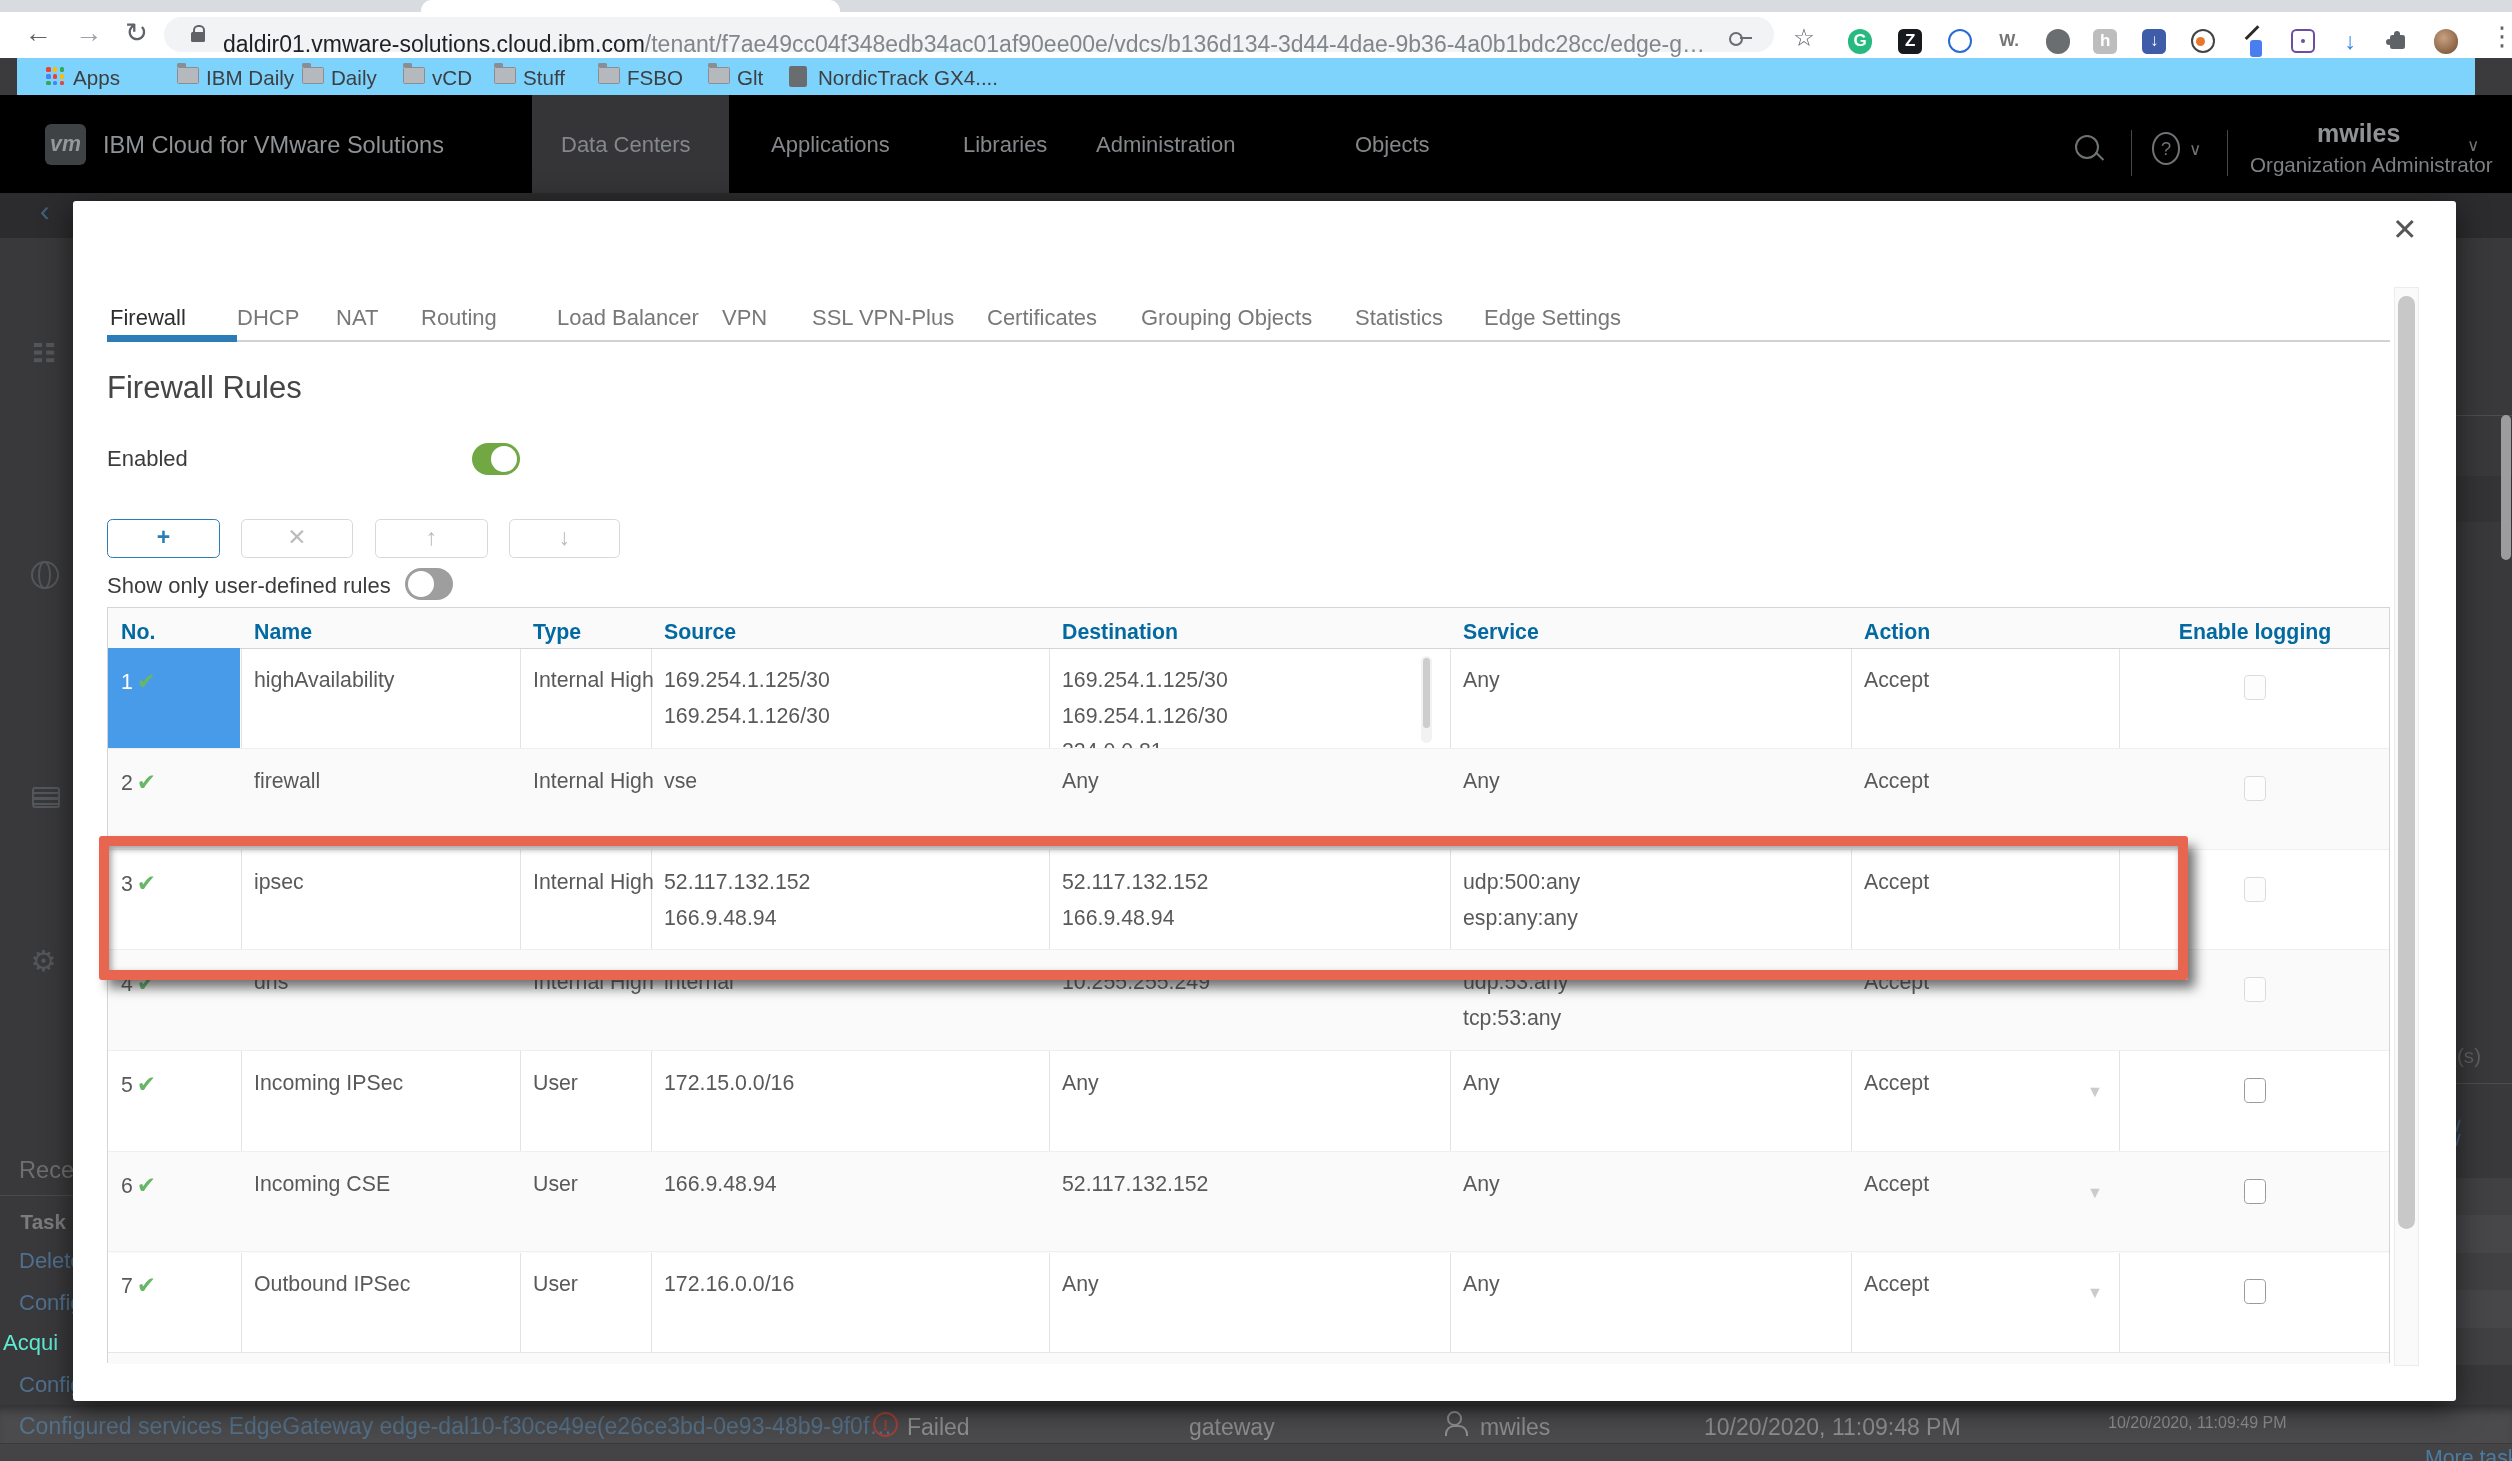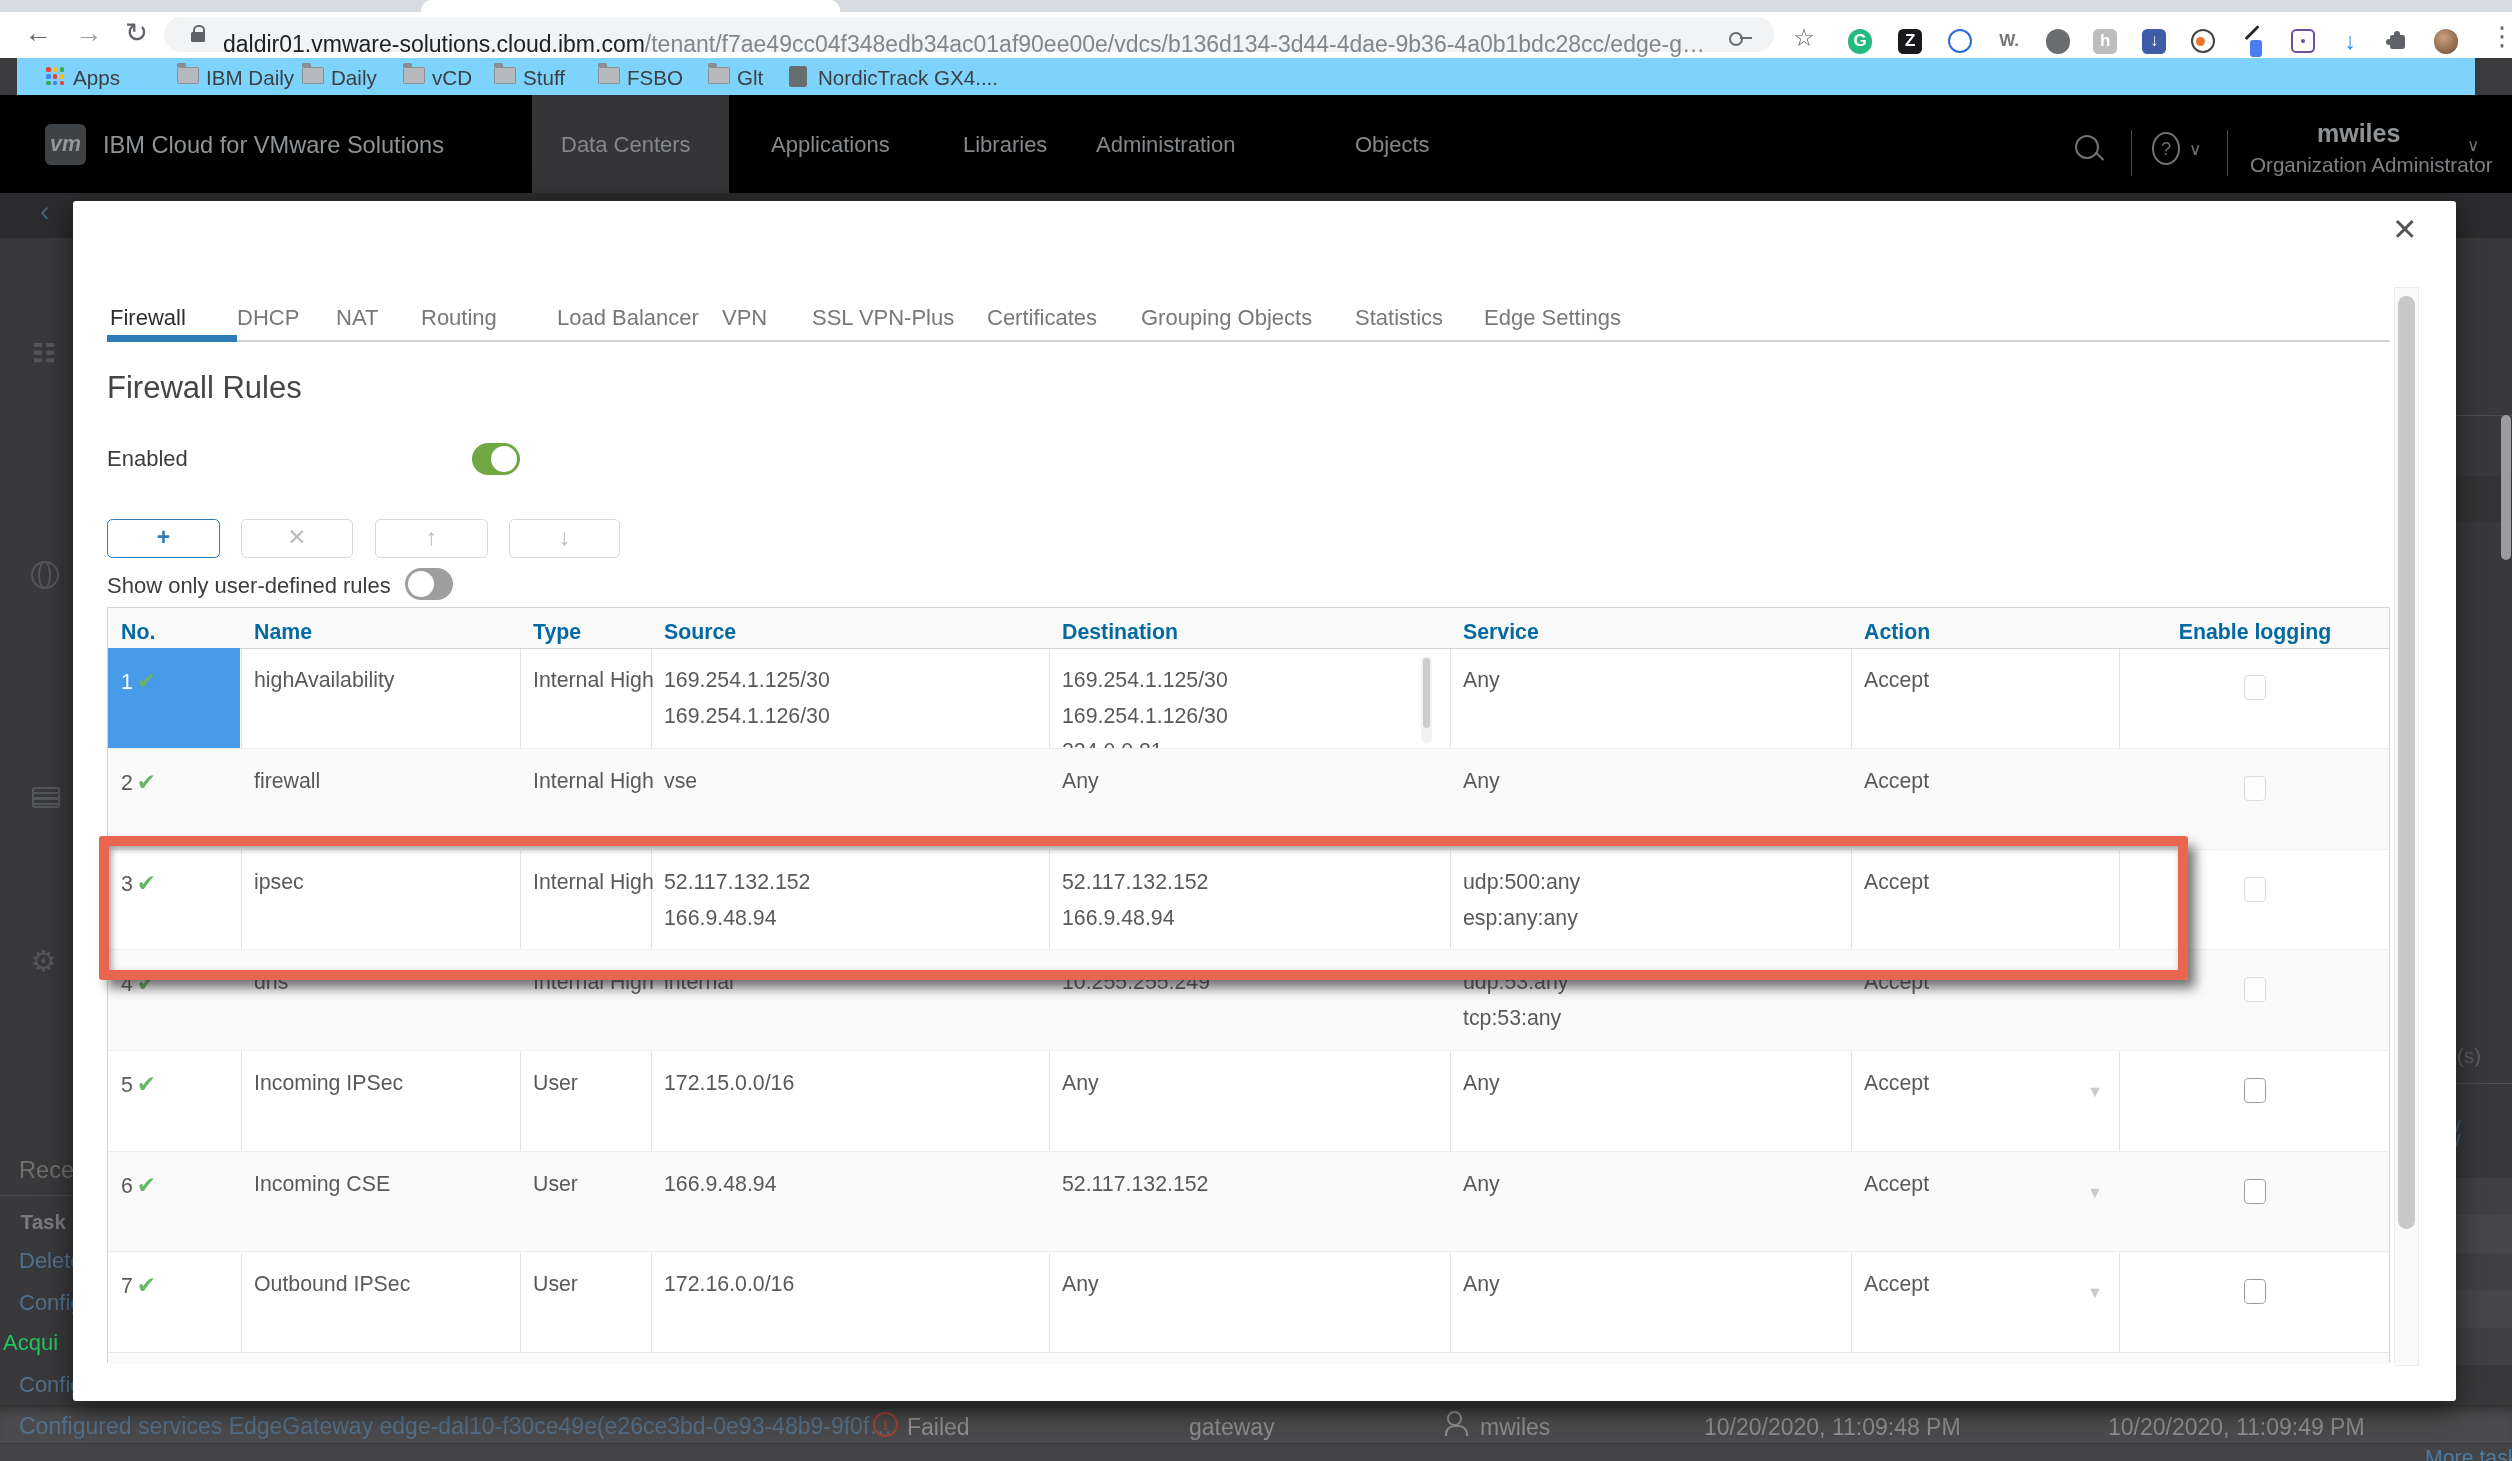--- a/index.html
+++ b/index.html
@@ -109,40 +109,40 @@
   <div class="globeicon">
       <i></i>
     </div>
   <div class="stackicon"></div>
   <span class="gearicon">⚙</span>
   <div class="dimtext" style="left:19px;top:1157px;font-size:23.6px;color:#6f6f6f;">Recent Tasks</div>
   <div class="dimtext" style="left:0;top:1195px;width:73px;height:0.8px;background:#4a4a4c;"></div>
   <div class="dimtext" style="left:20.6px;top:1210px;font-size:20.6px;font-weight:bold;color:#7c7c7e;">Task</div>
   <div class="dimtext" style="left:19px;top:1248px;font-size:22px;color:#50708e;">Delete</div>
   <div class="dimtext" style="left:19px;top:1290px;font-size:22px;color:#50708e;">Config</div>
-  <div class="dimtext" style="left:3px;top:1330px;font-size:22px;color:#22c55e;">Acqui</div>
+  <div class="dimtext" style="left:3px;top:1330px;font-size:22px;color:#5eead4;">Acqui</div>
   <div class="dimtext" style="left:19px;top:1372px;font-size:22px;color:#50708e;">Config</div>
   <div class="rightpanel"></div>
   <div class="rightpanelhead"></div>
   <div class="dimtext" style="left:2457px;top:1044px;font-size:20.6px;color:#5e5e60;">(s)</div>
   <div class="dimtext" style="left:2448px;top:1119px;font-size:21.3px;color:#44607a;line-height:13.7px;">
     <span>∨</span><br><span>∨</span>
   </div>
   <div class="rightstripes"></div>
   <div class="scrollsliver"></div>
 
   <div id="bottomband">
     <div class="dimtext" style="left:19px;top:7.6px;font-size:23px;color:#54718a;">Configured services EdgeGateway edge-dal10-f30ce49e(e26ce3bd-0e93-48b9-9f0f…</div>
     <div class="alerticon"><span>!</span></div>
     <div class="dimtext" style="left:907px;top:9.1px;font-size:23px;color:#8f8f91;">Failed</div>
     <div class="dimtext" style="left:1189px;top:9.1px;font-size:23px;color:#8f8f91;">gateway</div>
     <div class="personicon"></div>
     <div class="dimtext" style="left:1480px;top:9.1px;font-size:23px;color:#8f8f91;">mwiles</div>
     <div class="dimtext" style="left:1704px;top:9.1px;font-size:23px;color:#8f8f91;">10/20/2020, 11:09:48 PM</div>
-    <div class="dimtext" style="left:2108px;top:9.1px;font-size:23px;color:#8f8f91;">10/20/2020, 11:09:49 PM</div>
+    <div class="dimtext" style="left:2108px;top:9.1px;font-size:16px;color:#8f8f91;">10/20/2020, 11:09:49 PM</div>
     <div class="lower">
       <div class="dimtext" style="left:2425px;top:1.5px;font-size:21.3px;color:#4a7ca3;">More tasks</div>
     </div>
   </div>
 
   <div id="tabstrip">
     <div class="tab"></div>
   </div>
   <div id="toolbar">
     <span class="navglyph" style="left:24.4px;">←</span>

